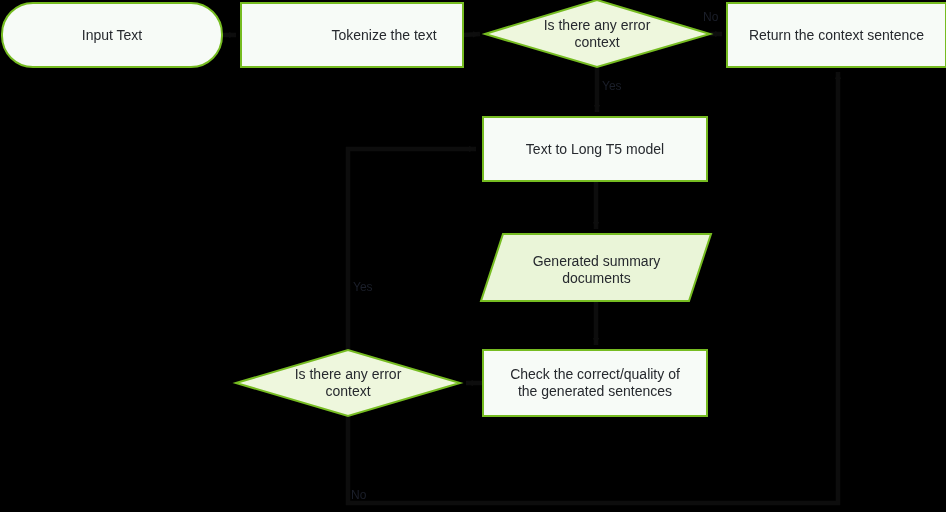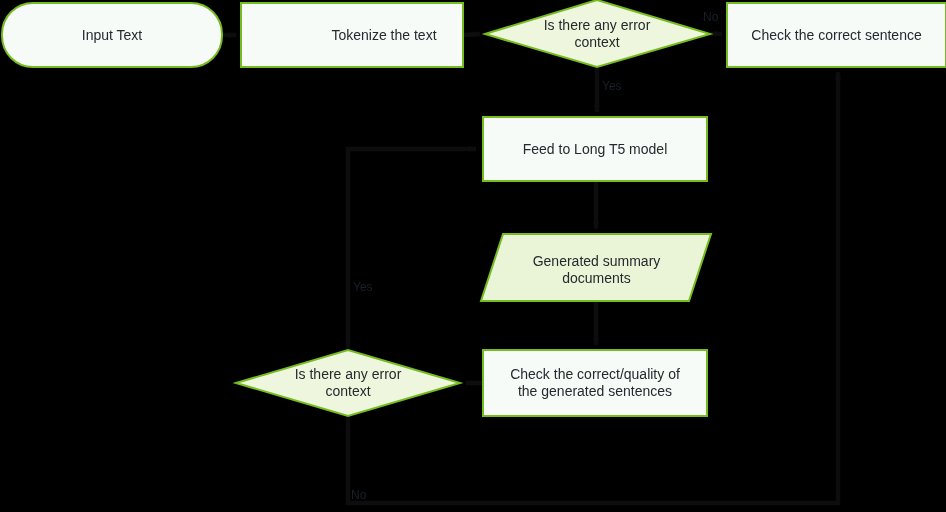--- a/index.html
+++ b/index.html
@@ -98,23 +98,23 @@
     <polygon points="236,383 348,350 460,383 348,416" fill="#eef7dd" stroke="#76bc21" stroke-width="2"></polygon>
   </svg>
 
   <div class="node-label" style="left:2px;  top:3px;   width:220px; height:64px;">Input Text</div>
 
   <div class="node-label" style="left:241px; top:3px;   width:222px; height:64px;margin-left:32px;">Tokenize the text</div>
 
   <div class="node-label" style="left:497px; top:0px;   width:200px; height:67px;">Is there any error
 context</div>
 
-  <div class="node-label" style="left:727px; top:3px;   width:219px; height:64px;">Check the correct sentence</div>
+  <div class="node-label" style="left:727px; top:3px;   width:219px; height:64px;">Return the context sentence</div>
 
-  <div class="node-label" style="left:483px; top:117px; width:224px; height:64px;">Feed to Long T5 model</div>
+  <div class="node-label" style="left:483px; top:117px; width:224px; height:64px;">Text to Long T5 model</div>
 
   <div class="node-label" style="left:489px; top:234px; width:215px; height:71px;">Generated summary
 documents</div>
 
   <div class="node-label" style="left:483px; top:350px; width:224px; height:66px;">Check the correct/quality of
 the generated sentences</div>
 
   <div class="node-label" style="left:248px; top:350px; width:200px; height:66px;">Is there any error
 context</div>
 

